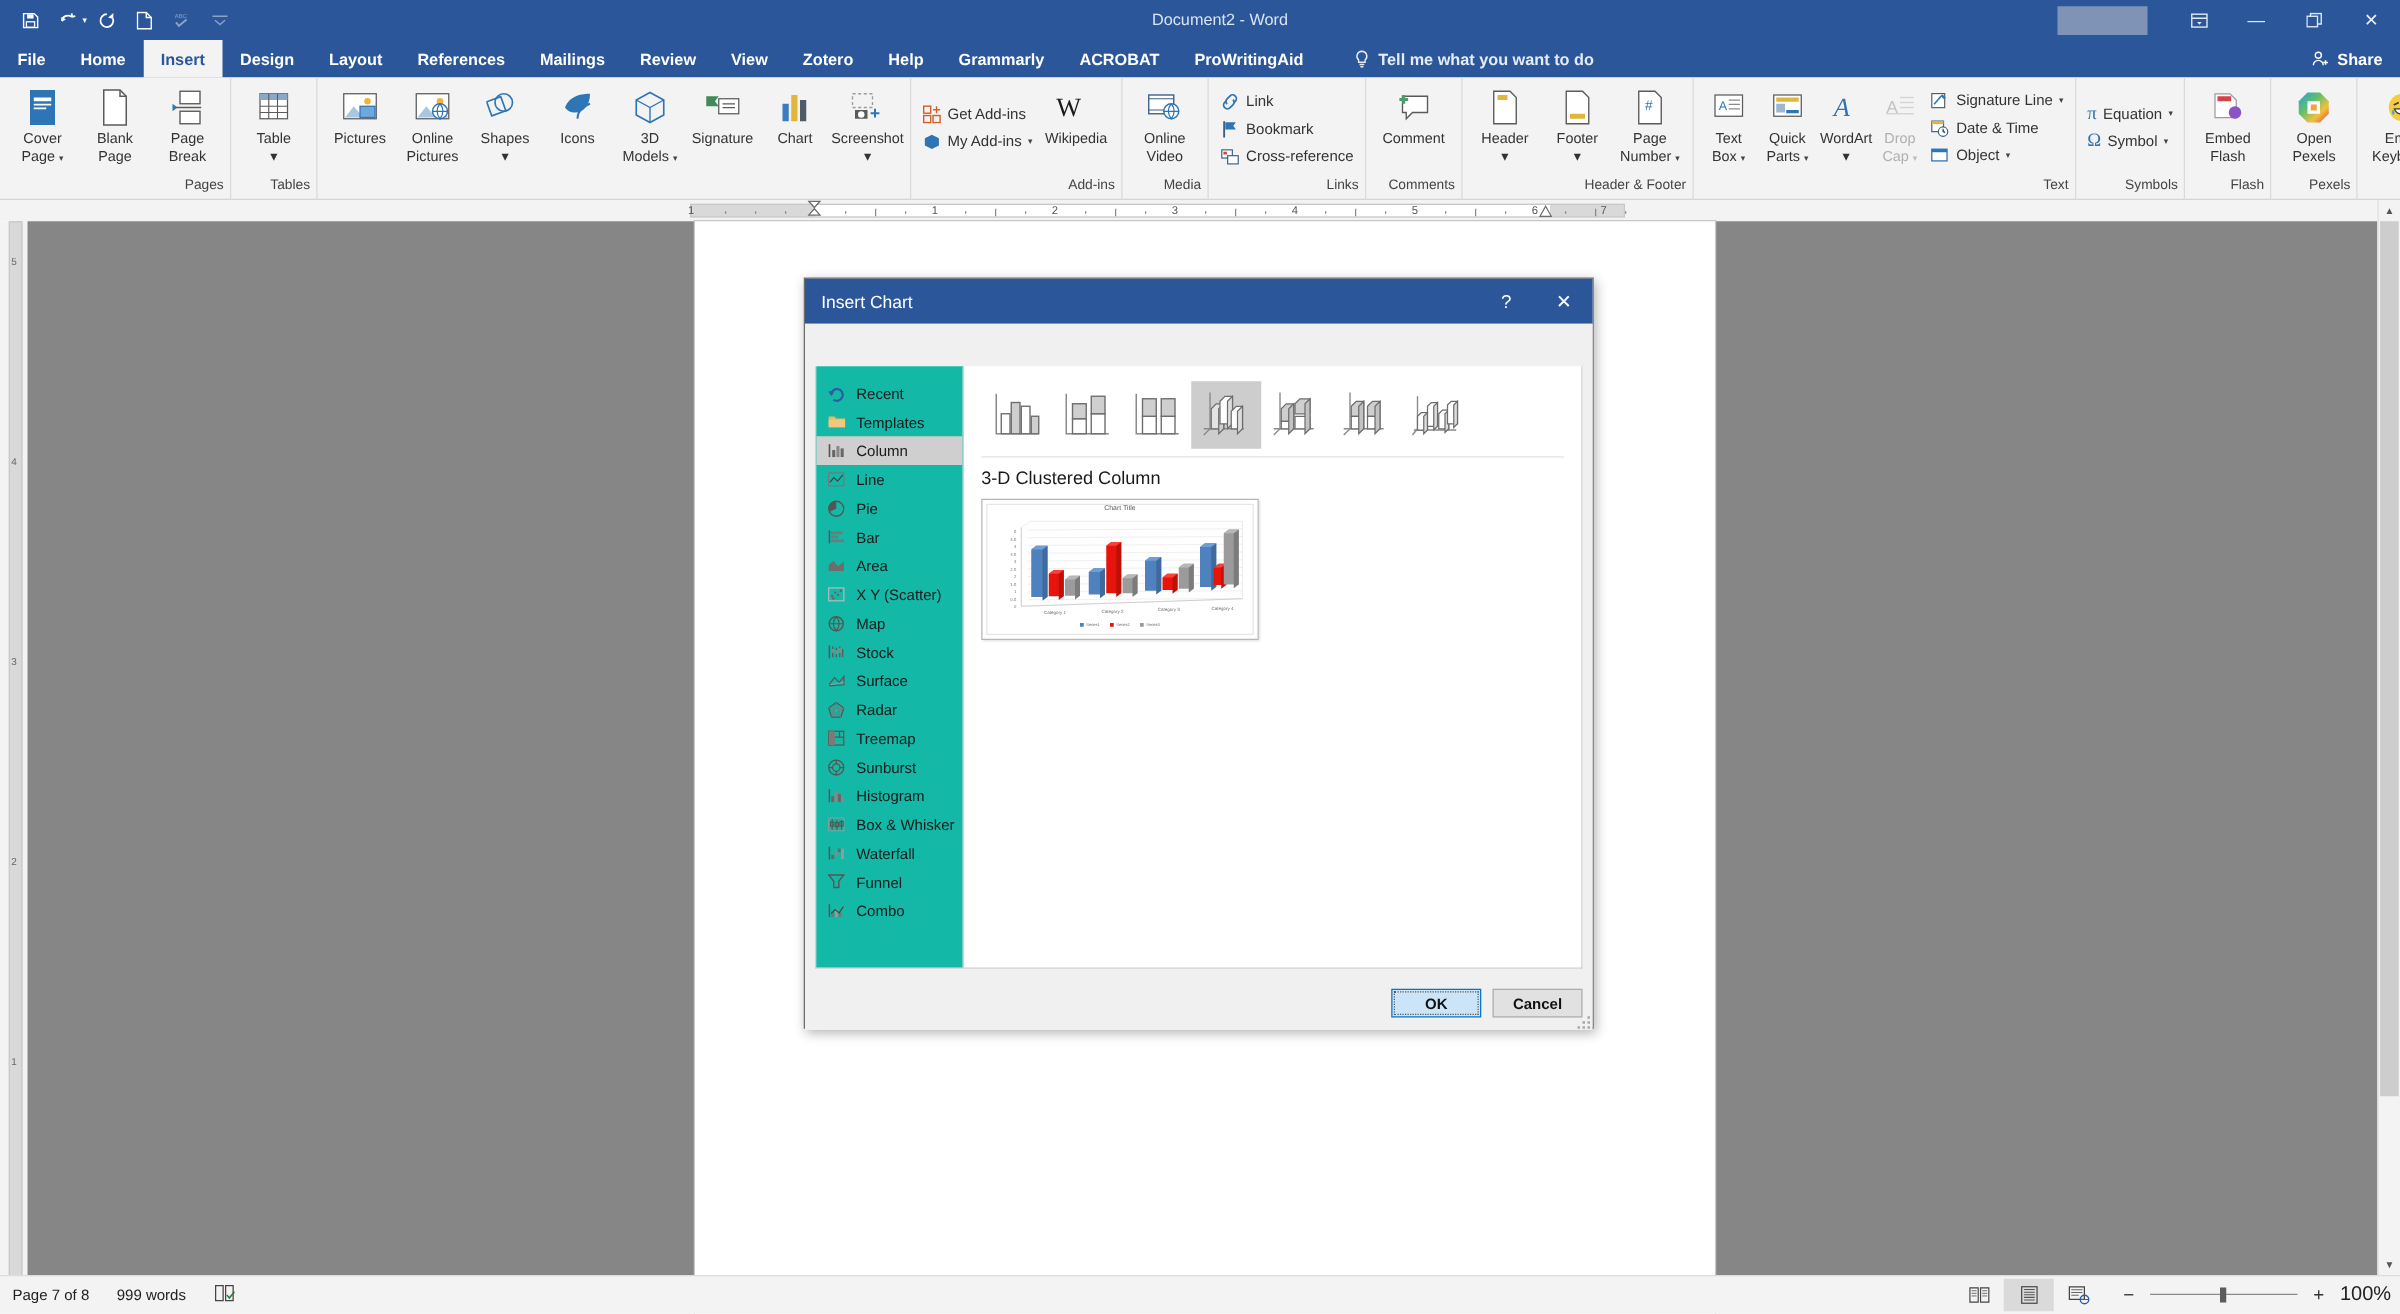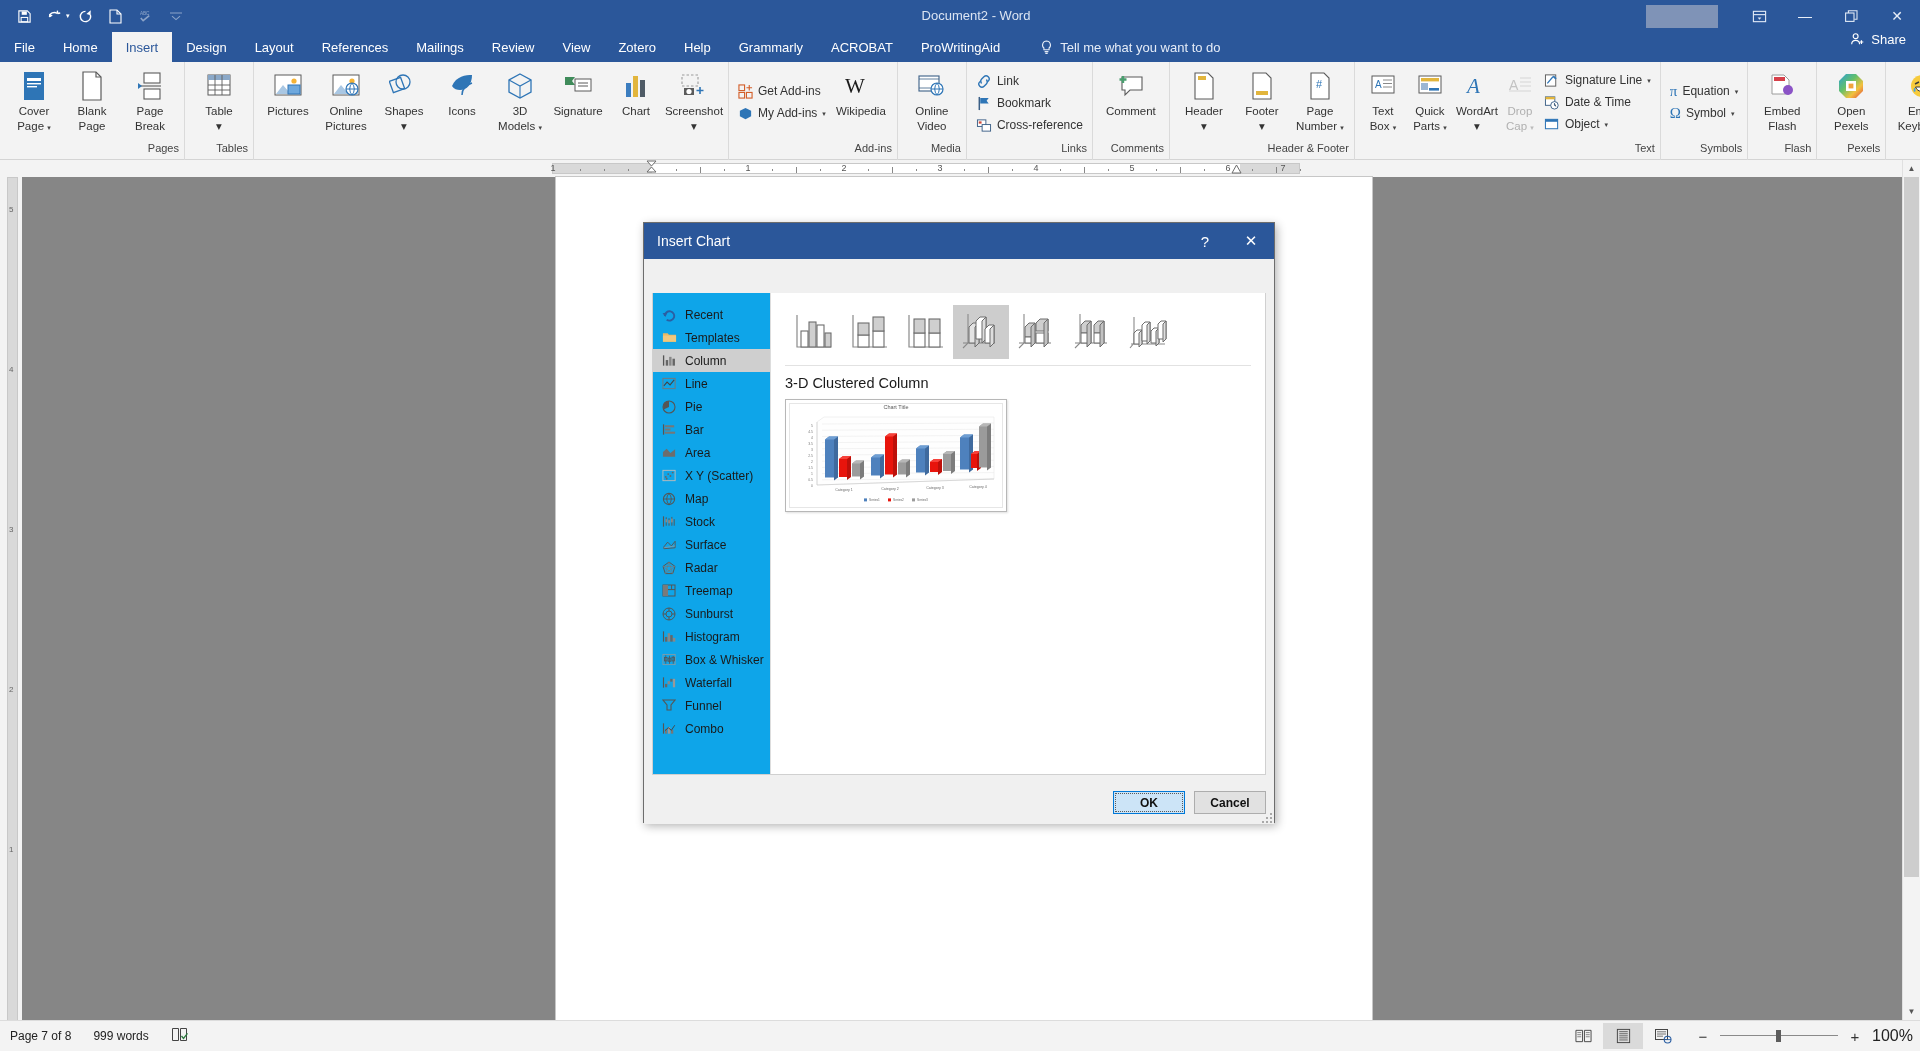--- a/index.html
+++ b/index.html
@@ -32,35 +32,35 @@
   .win-controls { position: absolute; top: 0; right: 0; height: 32px; display: flex; align-items: center; }
   .win-ghost { width: 72px; height: 23px; background: #7f93b7; margin-right: 18px; }
   .wc {
     width: 46px; height: 32px; display: flex; align-items: center; justify-content: center;
     color: #e8eef8; font-size: 14px;
   }
 
   
   .tabbar {
     position: absolute; top: 32px; left: 0; width: 1920px; height: 30px;
-    background: #2b579a; display: flex; align-items: stretch;
+    background: #2b579a; display: flex; align-items: stretch; font-weight: bold;
   }
   .tab {
     padding: 0 14px; display: flex; align-items: center;
     color: #ffffff; font-size: 13px; height: 30px; white-space: nowrap;
   }
   .tab.active { background: #f3f3f3; color: #2b579a; }
   .tellme {
     display: flex; align-items: center; gap: 7px; padding-left: 26px;
     color: #e5ecf7; font-size: 13px; white-space: nowrap;
   }
   .bulb { width: 13px; height: 15px; display: inline-block; }
   .share {
     position: absolute; right: 14px; top: 0; height: 30px;
-    display: flex; gap: 6px; color: #ffffff; font-size: 13px;
+    display: flex; align-items: center; gap: 6px; color: #ffffff; font-size: 13px;
   }
 
   
   .ribbon {
     position: absolute; top: 62px; left: 0; width: 1920px; height: 98px;
     background: #f3f3f3; border-bottom: 1px solid #d4d4d4;
     display: flex; align-items: stretch;
   }
   .rgroup {
     position: relative; display: flex; flex-direction: column;
@@ -186,21 +186,21 @@
     background: #ffffff; border: 1px solid #d0d0d0; border-bottom: 1px solid #ffffff;
     position: relative; top: 1px;
   }
   .panel {
     position: absolute; top: 34px; left: 8px; right: 8px; bottom: 49px;
     background: #ffffff; border: 1px solid #d0d0d0; border-top: none;
     display: flex;
   }
   .chartlist {
     width: 118px; padding-top: 10px; border-right: 1px solid #dddddd;
-    background: #0ea5e9; overflow: hidden;
+    background: #14b8a6; overflow: hidden;
   }
   .cl-item {
     display: flex; align-items: center; gap: 8px; height: 23px; padding-left: 8px;
     font-size: 12px; color: #1a1a1a; white-space: nowrap;
   }
   .cl-item.sel { background: #cfcfcf; }
   .cl-ico { width: 16px; height: 16px; display: flex; align-items: center; justify-content: center; }
   .rightpane { flex: 1; padding: 12px 14px 0 14px; position: relative; }
   .typestrip { display: flex; gap: 0px; height: 54px; align-items: flex-start; }
   .typebtn {

